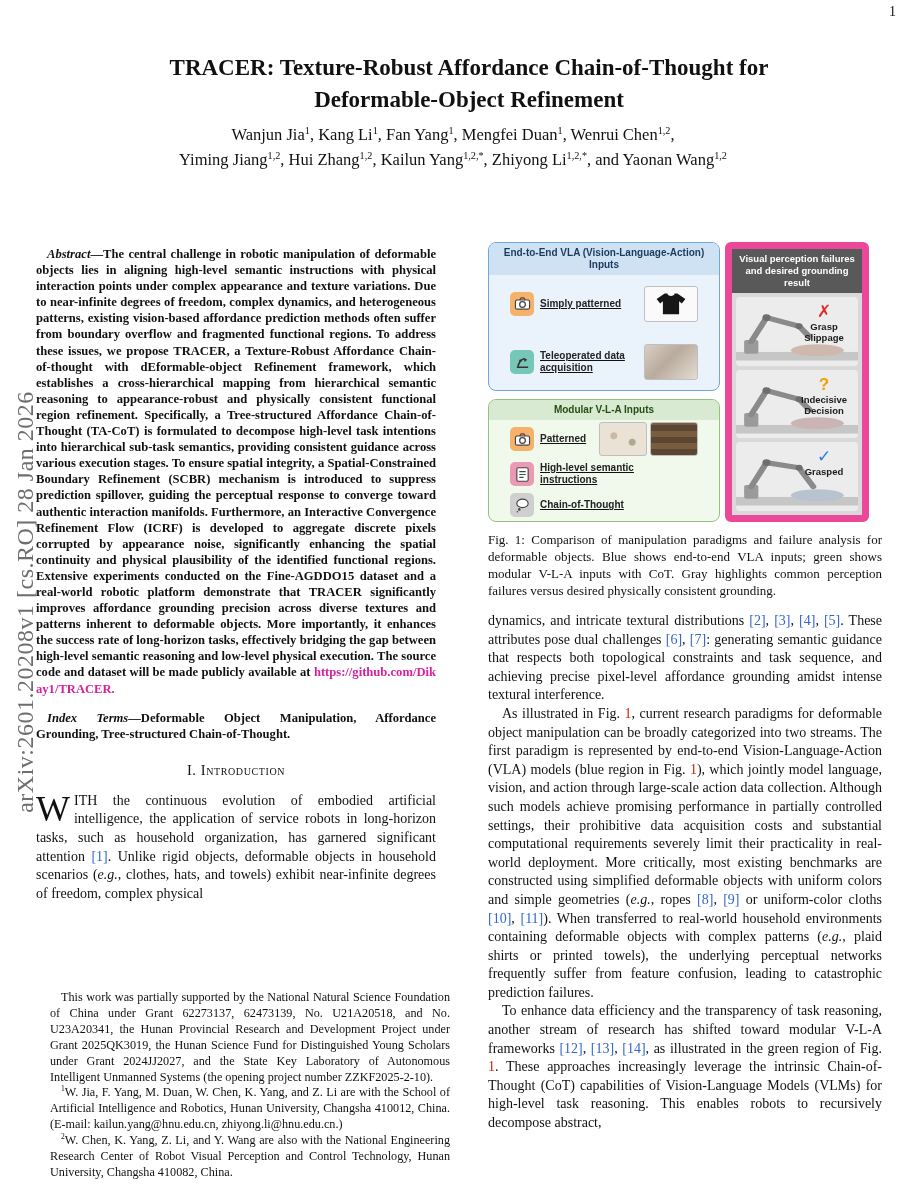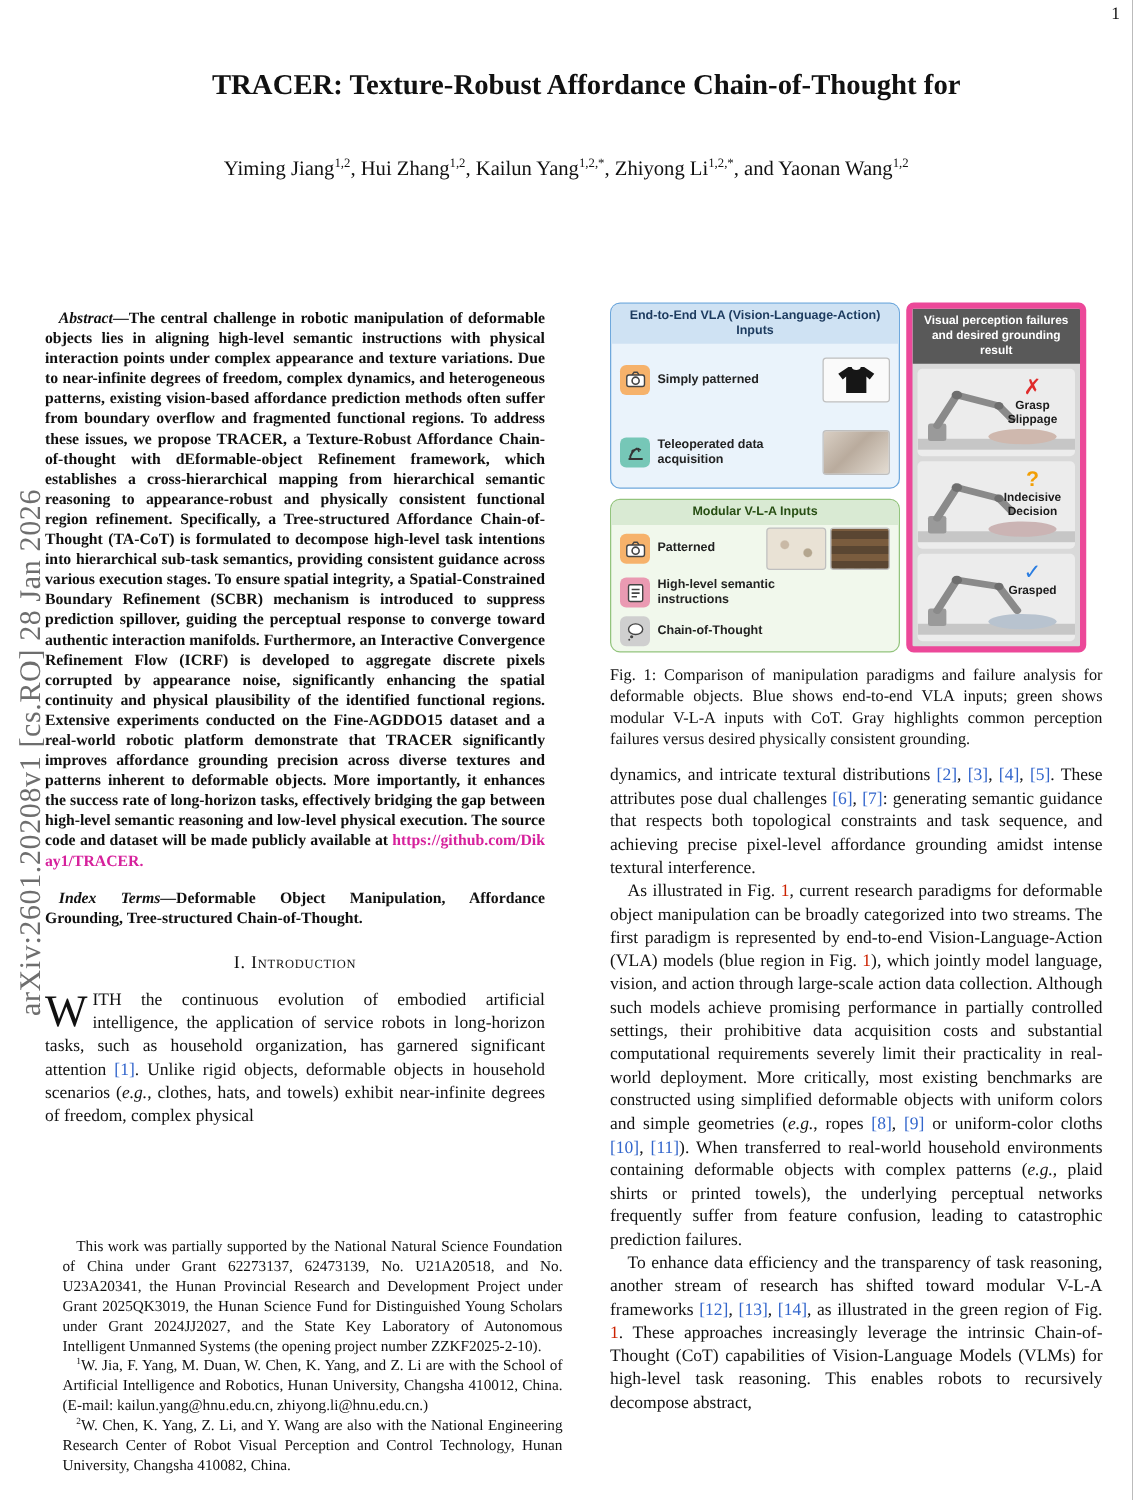--- a/index.html
+++ b/index.html
@@ -58,21 +58,21 @@
   .fig-left { width:232px; display:flex; flex-direction:column; gap:8px; }
   .fig-box { border:1.5px solid; border-radius:8px; overflow:hidden; display:flex; flex-direction:column; }
   .fig-box.vla  { flex:11; border-color:var(--vla-border,#6fa8dc);  background:var(--vla-bg,#eaf3fb); }
   .fig-box.mvla { flex:9;  border-color:var(--mvla-border,#93c47d); background:var(--mvla-bg,#f1f8ec); }
   .box-head {
     font-family:"Liberation Sans","DejaVu Sans",sans-serif; font-weight:bold;
     font-size:10px; text-align:center; padding:4px 2px; line-height:12px;
   }
   .vla  .box-head { background:var(--vla-head-bg,#cfe2f3);  color:#1c3a5e; }
   .mvla .box-head { background:var(--mvla-head-bg,#d9ead3); color:#274e13; }
-  .fig-row { display:flex; align-items:center; gap:6px; padding:2px 7px; flex:1; }
+  .fig-row { display:flex; align-items:center; gap:6px; padding:2px 21px; flex:1;text-decoration:underline; }
   .fig-icon {
     width:24px; height:24px; border-radius:5px; flex:none;
     display:flex; align-items:center; justify-content:center;
   }
   .fig-icon svg { width:17px; height:17px; }
   .icon-orange { background:var(--icon-orange,#f6b26b); }
   .icon-pink   { background:var(--icon-pink,#ea9ab2); }
   .icon-teal   { background:var(--icon-teal,#76c7b7); }
   .icon-gray   { background:#cfcfcf; }
   .fig-label {
@@ -82,21 +82,21 @@
   .thumb { margin-left:auto; width:54px; height:36px; border-radius:3px; flex:none; border:1px solid #bfbfbf; overflow:hidden; }
   .thumb-white { background:#fafafa; display:flex; align-items:center; justify-content:center; }
   .thumb-cloth { background:linear-gradient(135deg,#d9cfc4 0%,#b9ab9d 45%,#e4ddd3 100%); }
   .thumb-floral { background:radial-gradient(circle at 30% 40%, #c9b9a6 3px, transparent 4px),
                   radial-gradient(circle at 70% 60%, #b4a68f 3px, transparent 4px), #e9e2d5; }
   .thumb-plaid { background:repeating-linear-gradient(0deg,#5a4632 0 6px,#7a5c3e 6px 12px),
                  repeating-linear-gradient(90deg,rgba(255,255,255,0.15) 0 6px,rgba(0,0,0,0.15) 6px 12px); }
   .thumb-pair { margin-left:auto; display:flex; gap:3px; }
   .thumb-pair .thumb { margin-left:0; width:48px; height:34px; }
   .fig-panel {
-    width:144px; background:var(--panel-bg,#d9d9d9); border:5px solid #ec4899;
+    width:144px; background:var(--panel-bg,#d9d9d9); border:7px solid #ec4899;
     border-radius:6px; overflow:hidden; display:flex; flex-direction:column;
   }
   .panel-head {
     background:var(--panel-head-bg,#595959); color:#fff; text-align:center;
     font-family:"Liberation Sans","DejaVu Sans",sans-serif; font-weight:bold;
     font-size:9.5px; line-height:12px; padding:4px 3px;
   }
   .scene { flex:1; position:relative; margin:4px 4px 0; background:#ececec; border-radius:4px; overflow:hidden; }
   .scene:last-child { margin-bottom:4px; }
   .scene svg.arm { position:absolute; inset:0; width:100%; height:100%; }
@@ -118,23 +118,25 @@
 <body>
 
 <div class="page">
 
   <div class="page-number">1</div>
 
   <div class="arxiv-watermark">arXiv:2601.20208v1  [cs.RO]  28 Jan 2026</div>
 
   <div class="paper-title">
     <div>TRACER: Texture-Robust Affordance Chain-of-Thought for</div>
+    <div>Deformable-Object Refinement</div>
   </div>
 
   <div class="authors">
+    <div>Wanjun Jia<sup>1</sup>, Kang Li<sup>1</sup>, Fan Yang<sup>1</sup>, Mengfei Duan<sup>1</sup>, Wenrui Chen<sup>1,2</sup>,</div>
     <div>Yiming Jiang<sup>1,2</sup>, Hui Zhang<sup>1,2</sup>, Kailun Yang<sup>1,2,*</sup>, Zhiyong Li<sup>1,2,*</sup>, and Yaonan Wang<sup>1,2</sup></div>
   </div>
 
   <div class="col-left">
     <p class="abstract">
       <span class="abstract-label">Abstract</span><span>—The central challenge in robotic manipulation of deformable objects lies in aligning high-level semantic instructions with physical interaction points under complex appearance and texture variations. Due to near-infinite degrees of freedom, complex dynamics, and heterogeneous patterns, existing vision-based affordance prediction methods often suffer from boundary overflow and fragmented functional regions. To address these issues, we propose TRACER, a Texture-Robust Affordance Chain-of-thought with dEformable-object Refinement framework, which establishes a cross-hierarchical mapping from hierarchical semantic reasoning to appearance-robust and physically consistent functional region refinement. Specifically, a Tree-structured Affordance Chain-of-Thought (TA-CoT) is formulated to decompose high-level task intentions into hierarchical sub-task semantics, providing consistent guidance across various execution stages. To ensure spatial integrity, a Spatial-Constrained Boundary Refinement (SCBR) mechanism is introduced to suppress prediction spillover, guiding the perceptual response to converge toward authentic interaction manifolds. Furthermore, an Interactive Convergence Refinement Flow (ICRF) is developed to aggregate discrete pixels corrupted by appearance noise, significantly enhancing the spatial continuity and physical plausibility of the identified functional regions. Extensive experiments conducted on the Fine-AGDDO15 dataset and a real-world robotic platform demonstrate that TRACER significantly improves affordance grounding precision across diverse textures and patterns inherent to deformable objects. More importantly, it enhances the success rate of long-horizon tasks, effectively bridging the gap between high-level semantic reasoning and low-level physical execution. The source code and dataset will be made publicly available at </span><span class="paper-url">https://github.com/Dikay1/TRACER.</span>
     </p>
 
     <p class="index-terms">
       <span class="index-label">Index Terms</span><span>—Deformable Object Manipulation, Affordance Grounding, Tree-structured Chain-of-Thought.</span>

